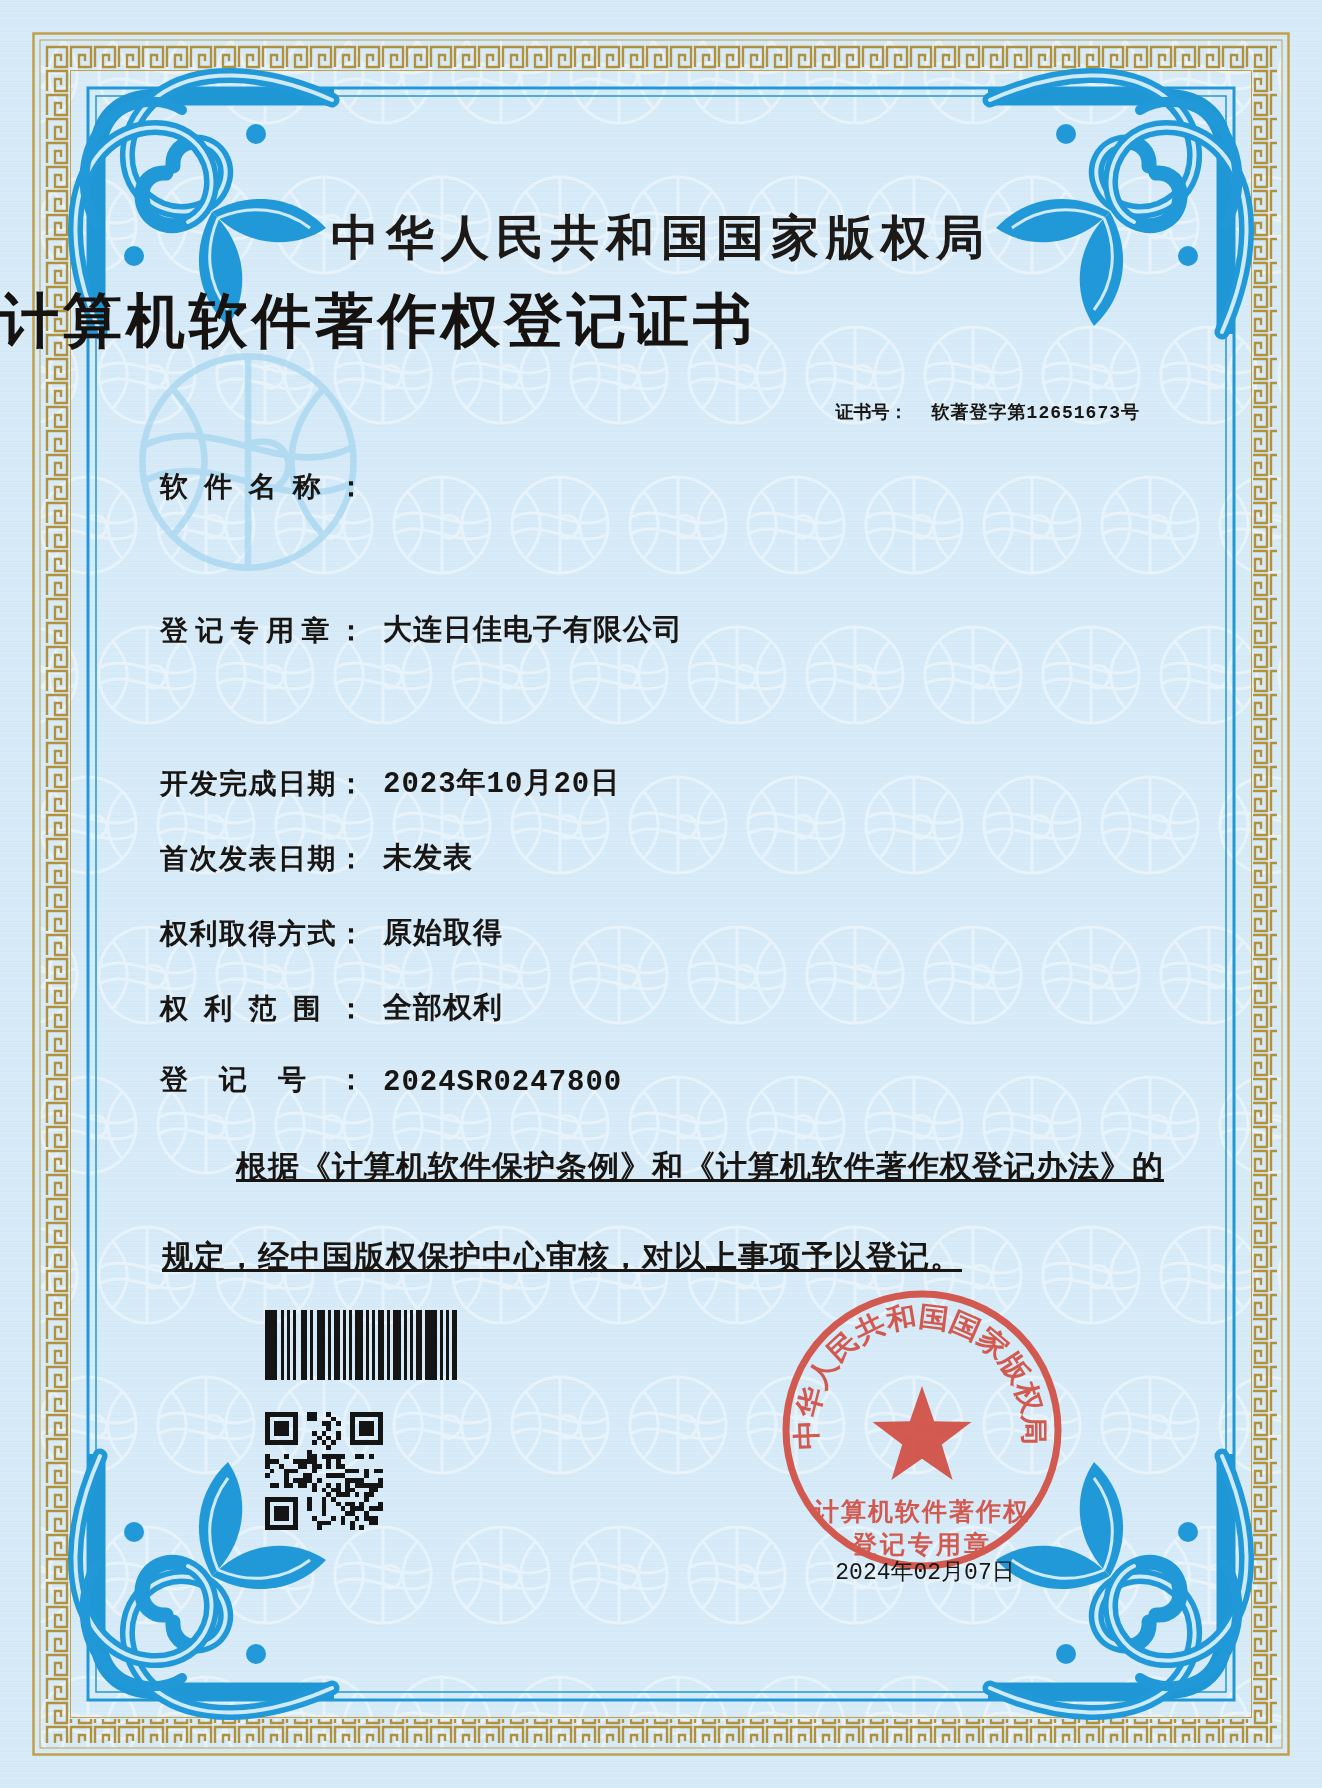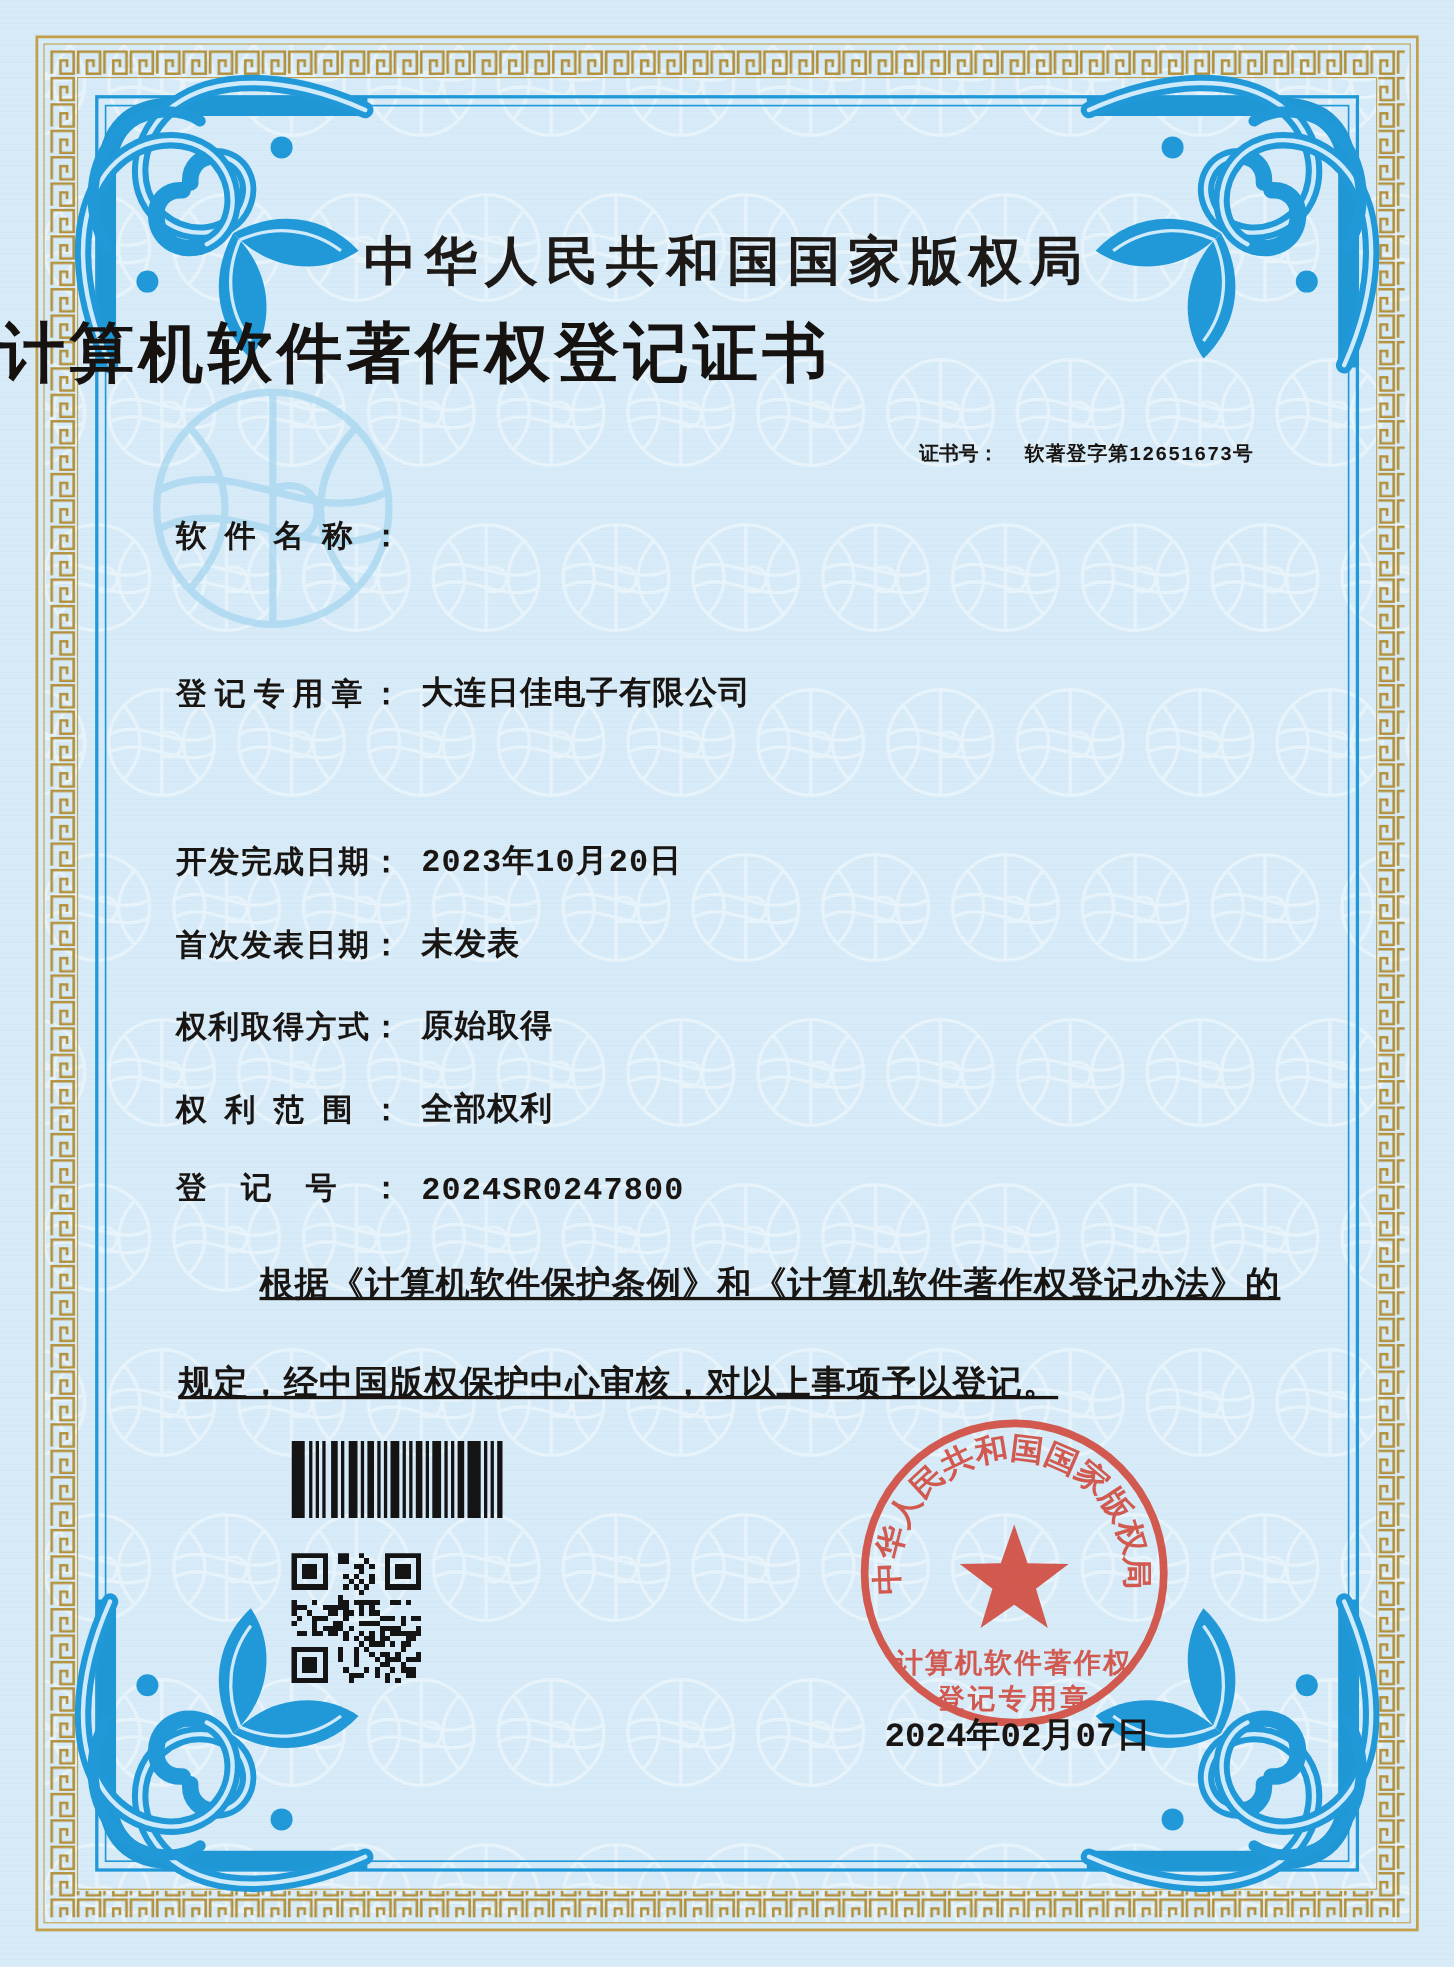--- a/index.html
+++ b/index.html
@@ -24,21 +24,21 @@
     text-align:justify;text-align-last:justify;letter-spacing:0;}
   .field-value{margin-left:18px;font-size:29px;font-weight:bold;
     font-family:"Liberation Mono","DejaVu Sans Mono",monospace;letter-spacing:1px;}
   .field-value .vline{line-height:43px;}
   .statement{position:absolute;left:162px;width:1030px;font-size:31px;font-weight:bold;letter-spacing:1px;white-space:nowrap;text-decoration:underline;}
   .statement.l1{top:1146px;padding-left:74px;}
   .statement.l2{top:1236px;}
   .barcode{position:absolute;left:265px;top:1310px;width:192px;height:70px;}
   .qrcode{position:absolute;left:265px;top:1412px;width:118px;height:118px;}
   .issue-date{position:absolute;left:772px;top:1556px;width:306px;text-align:center;
-    font-size:31px;font-weight:bold;font-family:"Liberation Mono","DejaVu Sans Mono",monospace;}
+    font-size:23px;font-weight:normal;font-family:"Liberation Mono","DejaVu Sans Mono",monospace;}
 </style>
 </head>
 <body>
 
 <div class="page">
 
   <svg class="bg-art" viewBox="0 0 1322 1788" width="1322" height="1788" xmlns="http://www.w3.org/2000/svg">
     <defs>
       <g id="wmEmblem" fill="none" stroke="currentColor" stroke-width="3">
         <circle r="48"></circle>

